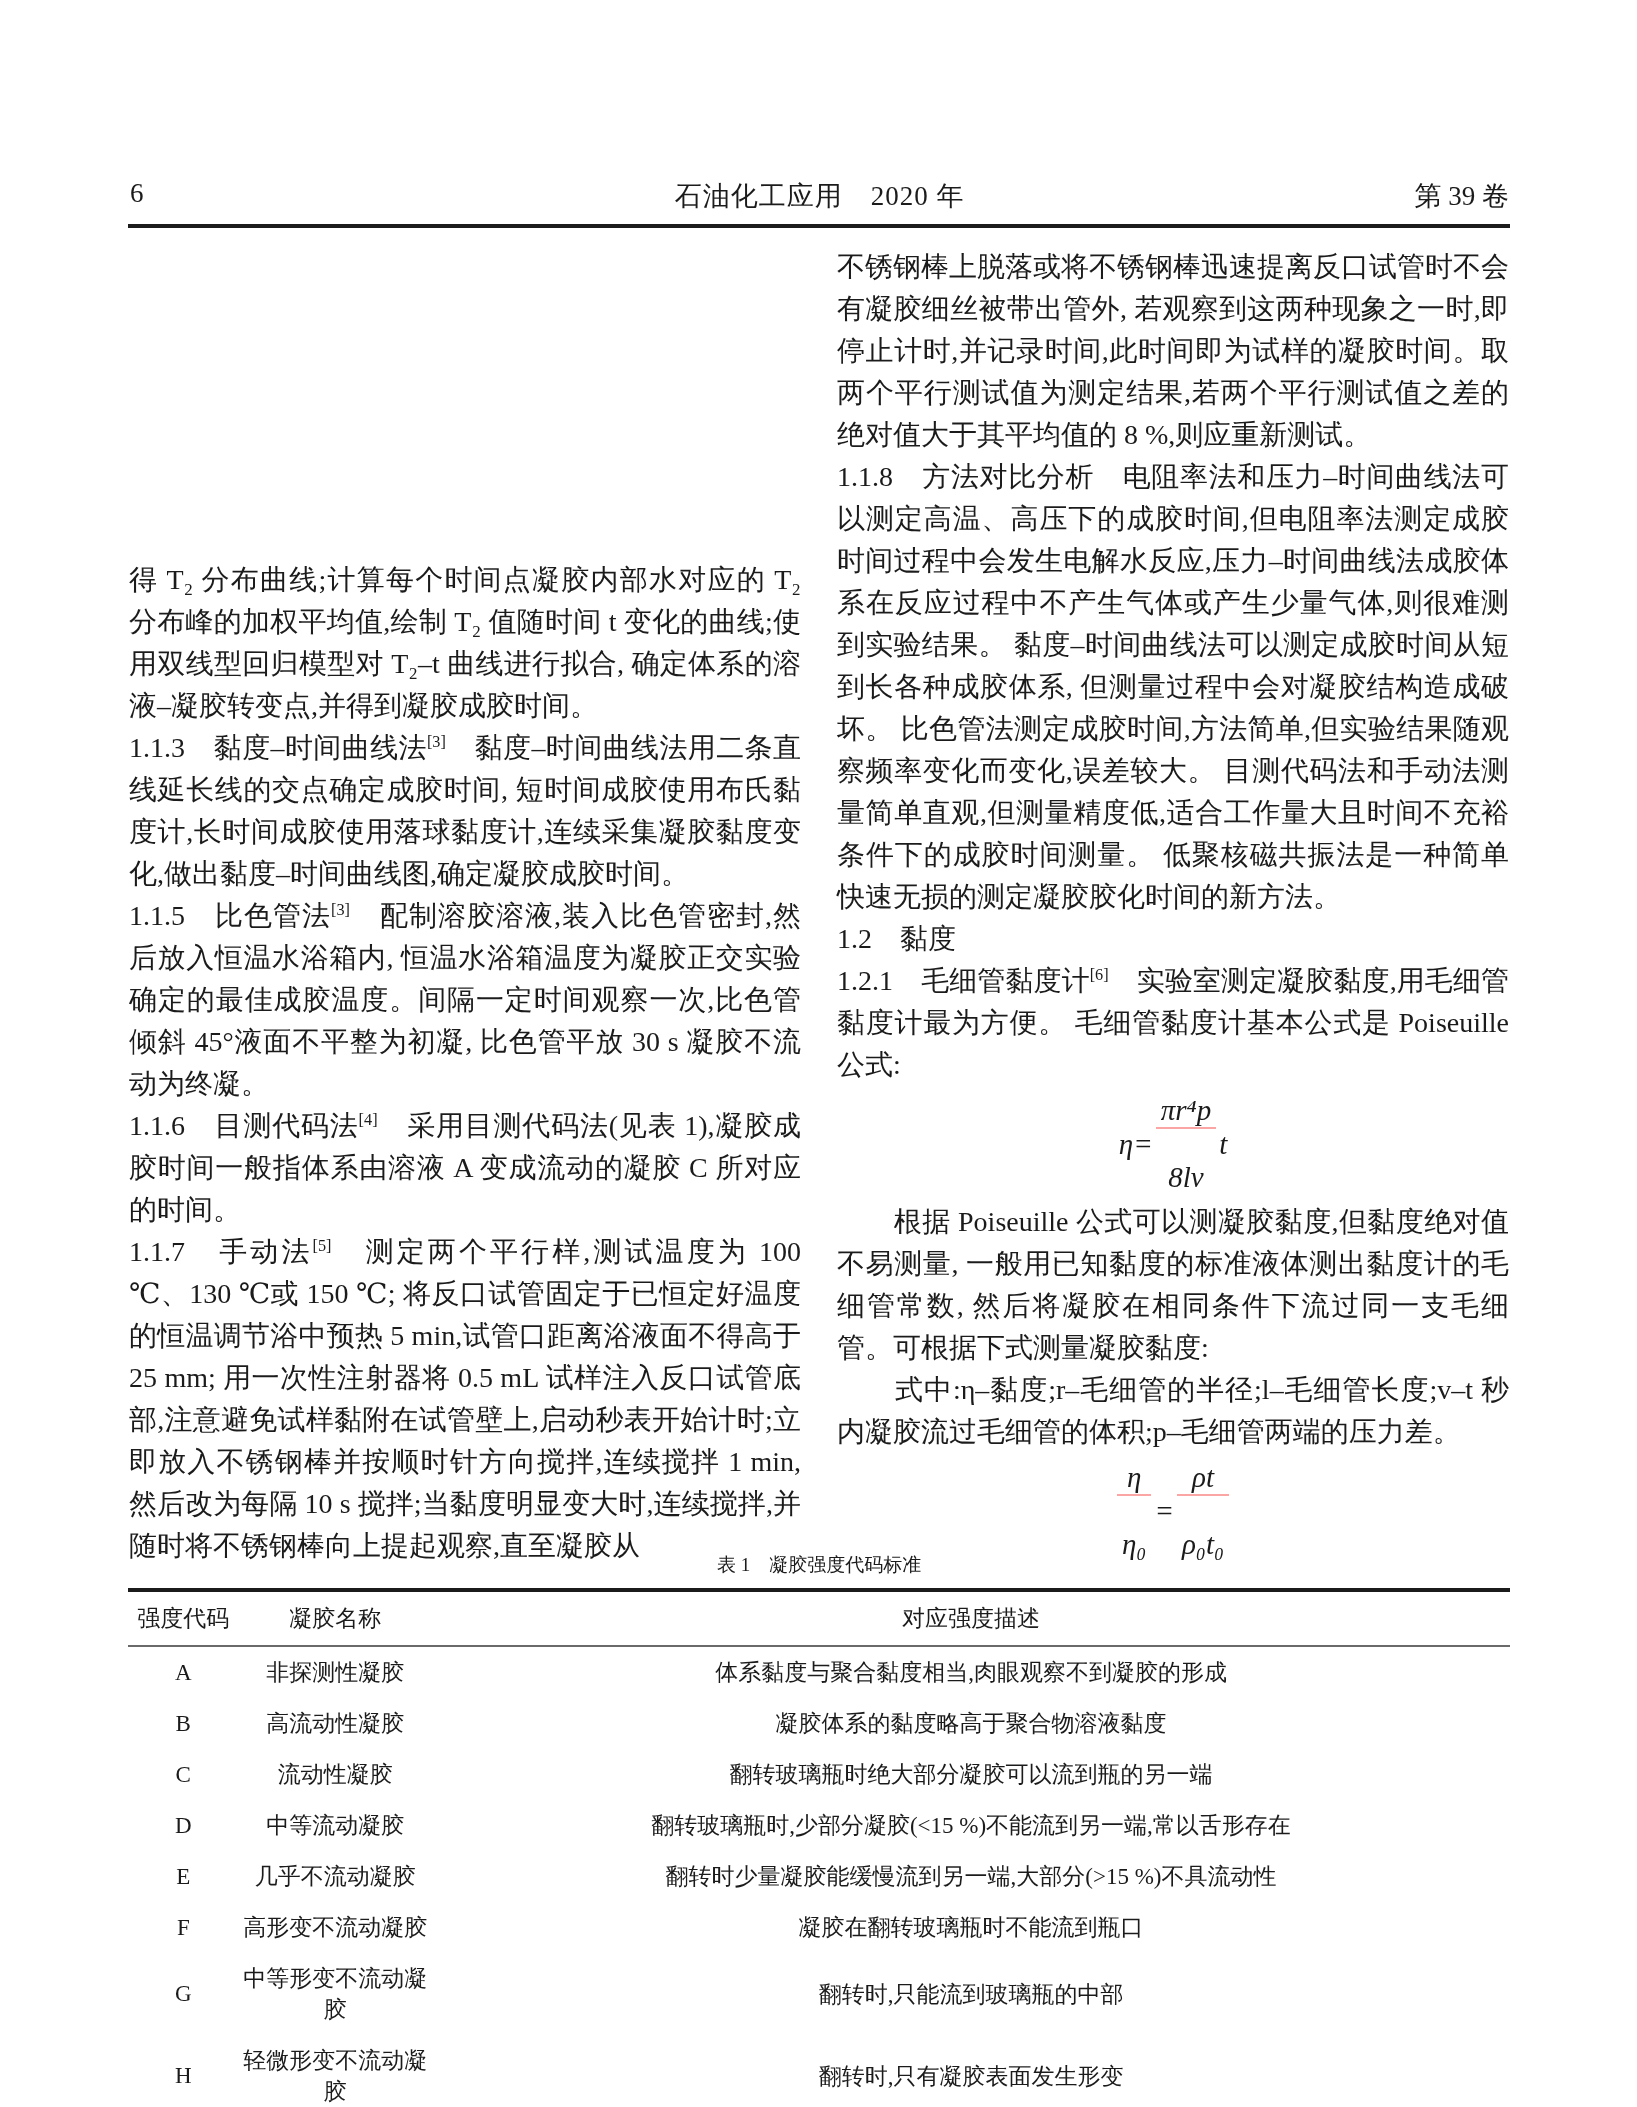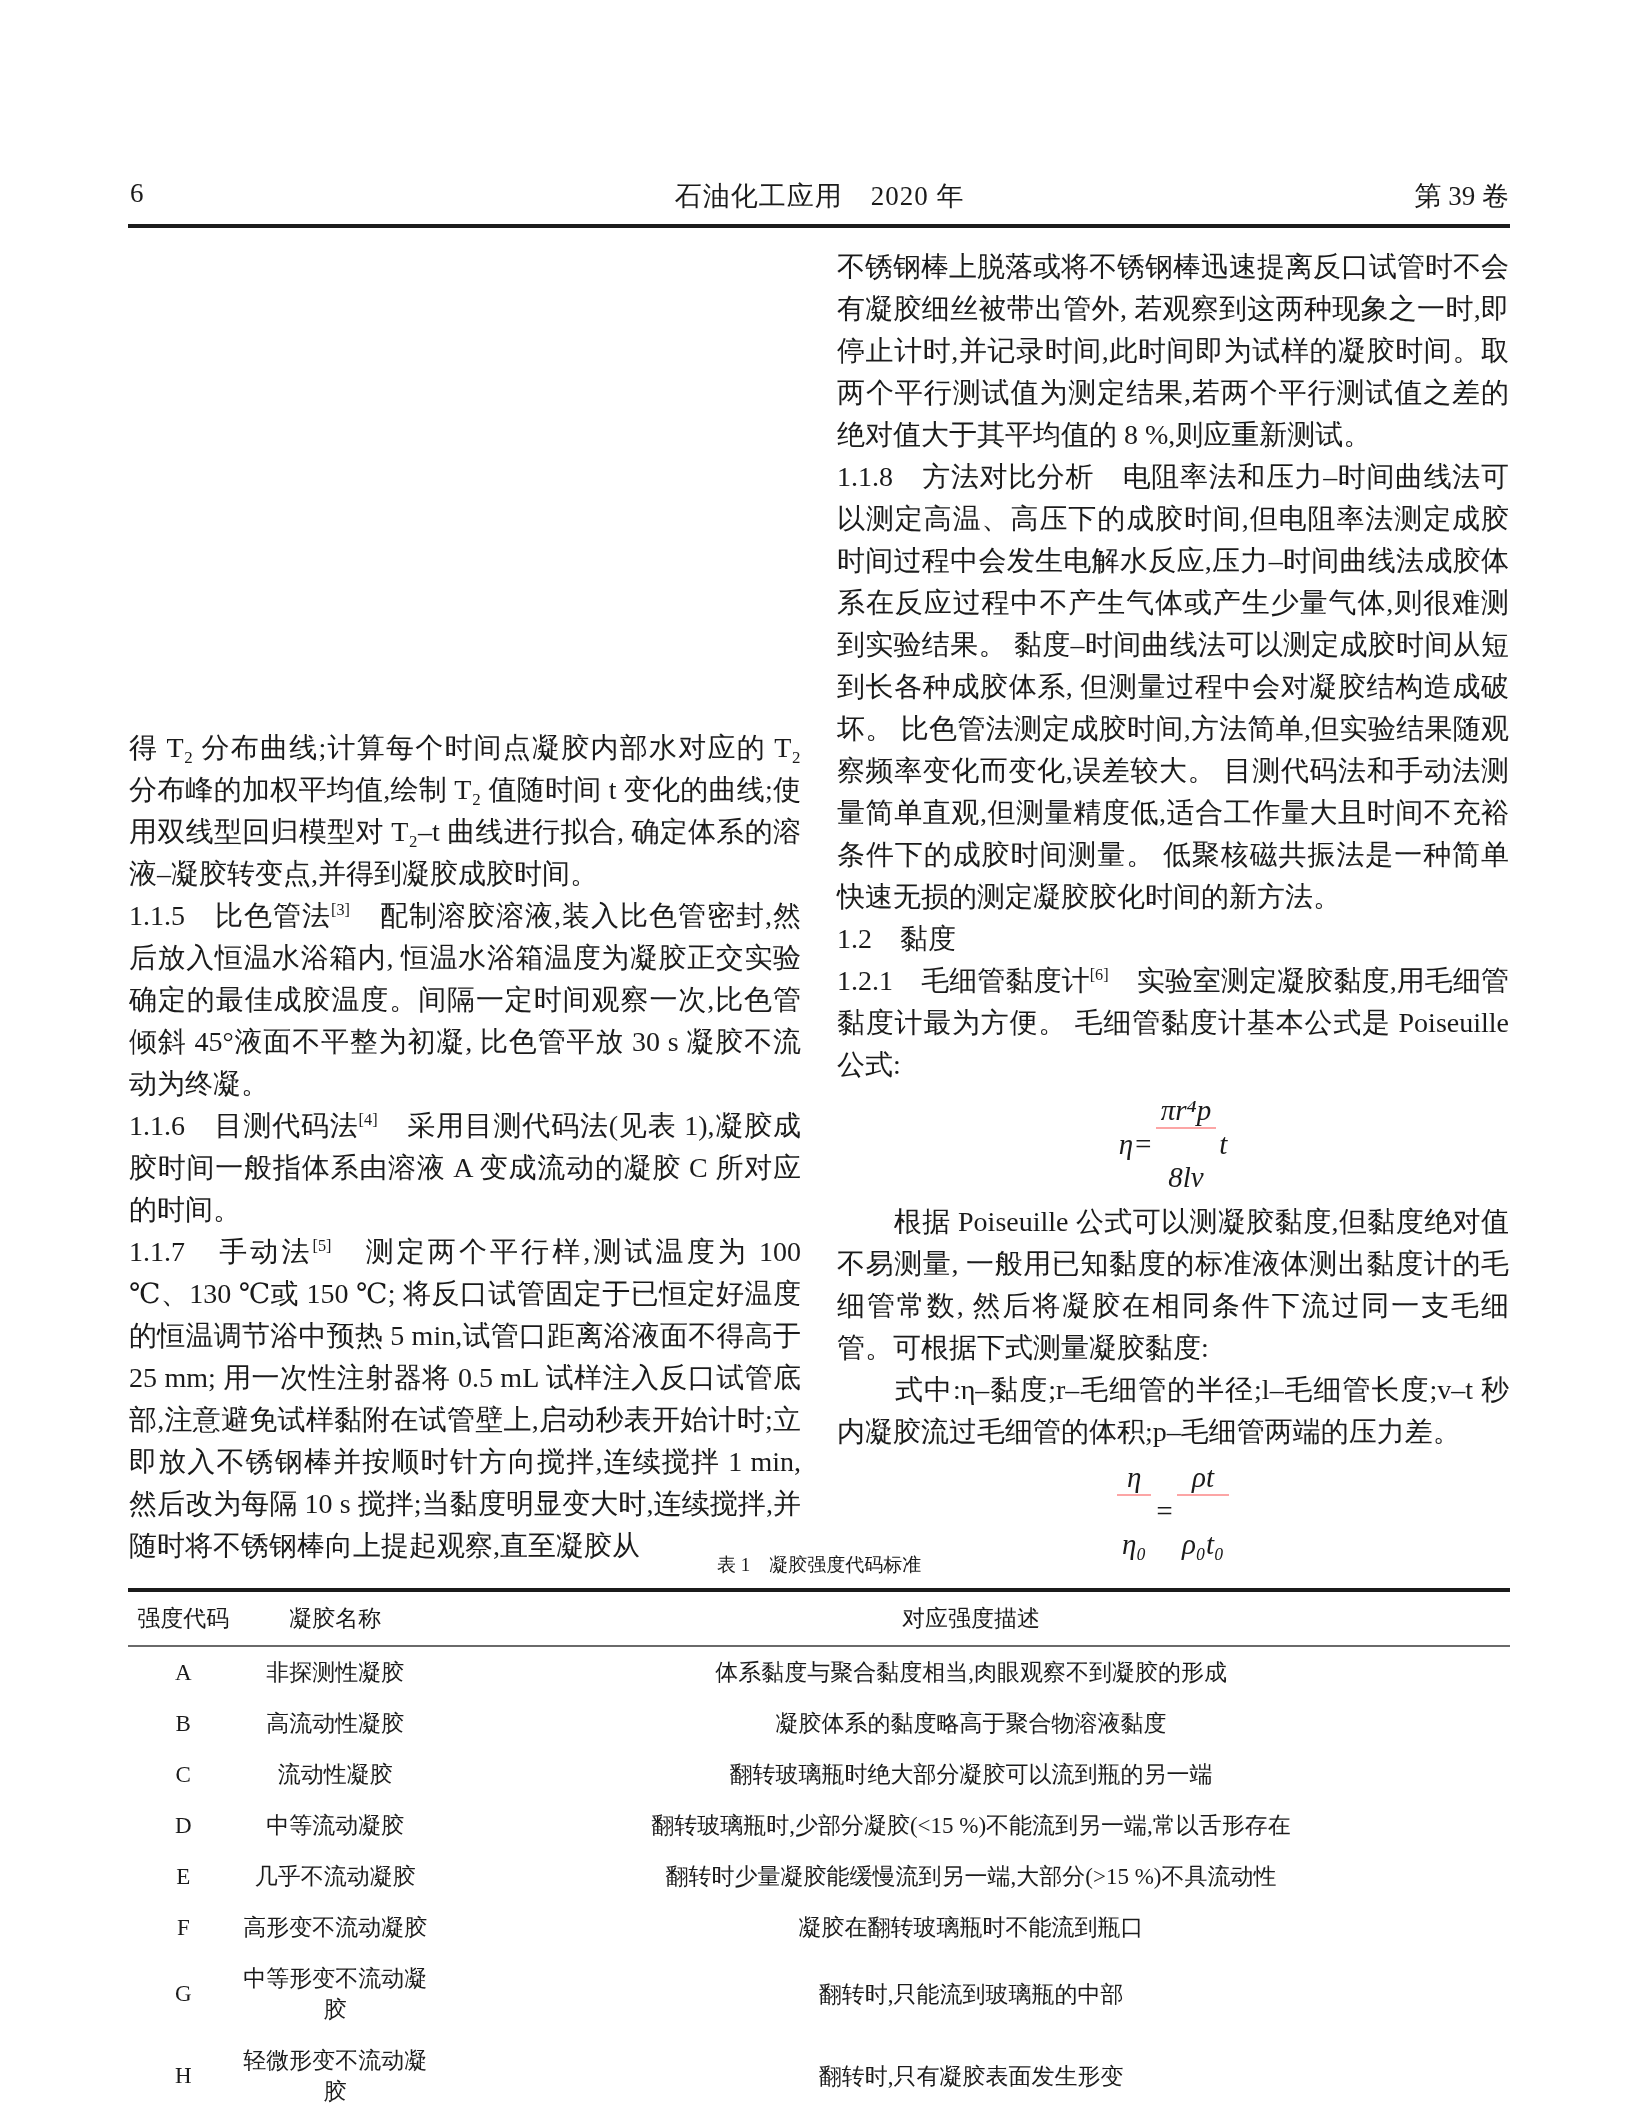--- a/index.html
+++ b/index.html
@@ -50,20 +50,21 @@
     <span class="page-num">6</span>
     <span class="journal">石油化工应用　2020 年</span>
     <span class="volume">第 39 卷</span>
   </div>
   <div class="head-rule"></div>
 
   <div class="columns">
 
     <div class="col">
       <p><span>得 T₂ 分布曲线;计算每个时间点凝胶内部水对应的 T₂ 分布峰的加权平均值,绘制 T₂ 值随时间 t 变化的曲线;使用双线型回归模型对 T₂–t 曲线进行拟合, 确定体系的溶液–凝胶转变点,并得到凝胶成胶时间。</span></p>
+      <p><span>1.1.3　黏度–时间曲线法</span><sup class="cite">[3]</sup><span>　黏度–时间曲线法用二条直线延长线的交点确定成胶时间, 短时间成胶使用布氏黏度计,长时间成胶使用落球黏度计,连续采集凝胶黏度变化,做出黏度–时间曲线图,确定凝胶成胶时间。</span></p>
       <p><span>1.1.5　比色管法</span><sup class="cite">[3]</sup><span>　配制溶胶溶液,装入比色管密封,然后放入恒温水浴箱内, 恒温水浴箱温度为凝胶正交实验确定的最佳成胶温度。间隔一定时间观察一次,比色管倾斜 45°液面不平整为初凝, 比色管平放 30 s 凝胶不流动为终凝。</span></p>
       <p><span>1.1.6　目测代码法</span><sup class="cite">[4]</sup><span>　采用目测代码法(见表 1),凝胶成胶时间一般指体系由溶液 A 变成流动的凝胶 C 所对应的时间。</span></p>
       <p><span>1.1.7　手动法</span><sup class="cite">[5]</sup><span>　测定两个平行样,测试温度为 100 ℃、130 ℃或 150 ℃; 将反口试管固定于已恒定好温度的恒温调节浴中预热 5 min,试管口距离浴液面不得高于 25 mm; 用一次性注射器将 0.5 mL 试样注入反口试管底部,注意避免试样黏附在试管壁上,启动秒表开始计时;立即放入不锈钢棒并按顺时针方向搅拌,连续搅拌 1 min,然后改为每隔 10 s 搅拌;当黏度明显变大时,连续搅拌,并随时将不锈钢棒向上提起观察,直至凝胶从</span></p>
     </div>
 
     <div class="col">
       <p><span>不锈钢棒上脱落或将不锈钢棒迅速提离反口试管时不会有凝胶细丝被带出管外, 若观察到这两种现象之一时,即停止计时,并记录时间,此时间即为试样的凝胶时间。取两个平行测试值为测定结果,若两个平行测试值之差的绝对值大于其平均值的 8 %,则应重新测试。</span></p>
       <p><span>1.1.8　方法对比分析　电阻率法和压力–时间曲线法可以测定高温、高压下的成胶时间,但电阻率法测定成胶时间过程中会发生电解水反应,压力–时间曲线法成胶体系在反应过程中不产生气体或产生少量气体,则很难测到实验结果。 黏度–时间曲线法可以测定成胶时间从短到长各种成胶体系, 但测量过程中会对凝胶结构造成破坏。 比色管法测定成胶时间,方法简单,但实验结果随观察频率变化而变化,误差较大。 目测代码法和手动法测量简单直观,但测量精度低,适合工作量大且时间不充裕条件下的成胶时间测量。 低聚核磁共振法是一种简单快速无损的测定凝胶胶化时间的新方法。</span></p>
       <p><span>1.2　黏度</span></p>
       <p><span>1.2.1　毛细管黏度计</span><sup class="cite">[6]</sup><span>　实验室测定凝胶黏度,用毛细管黏度计最为方便。 毛细管黏度计基本公式是 Poiseuille 公式:</span></p>

